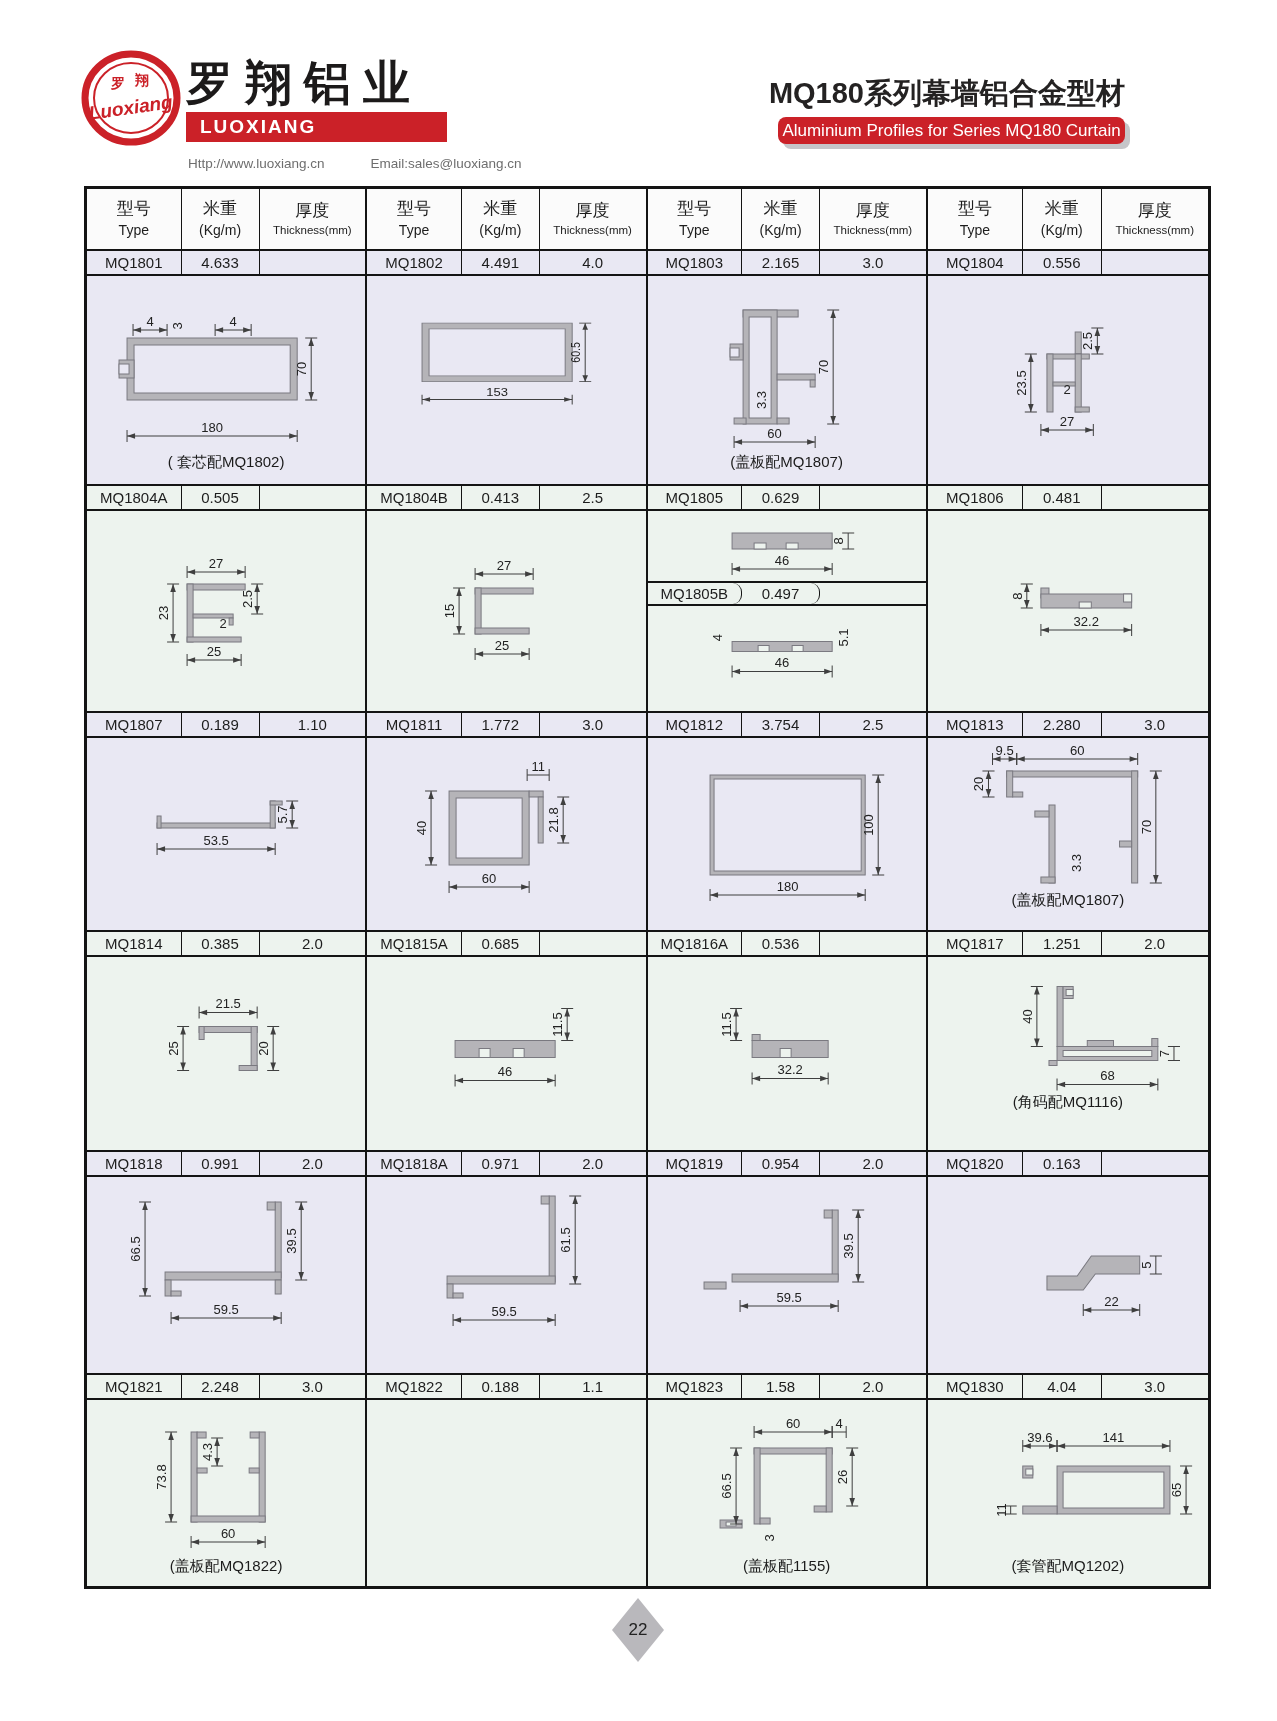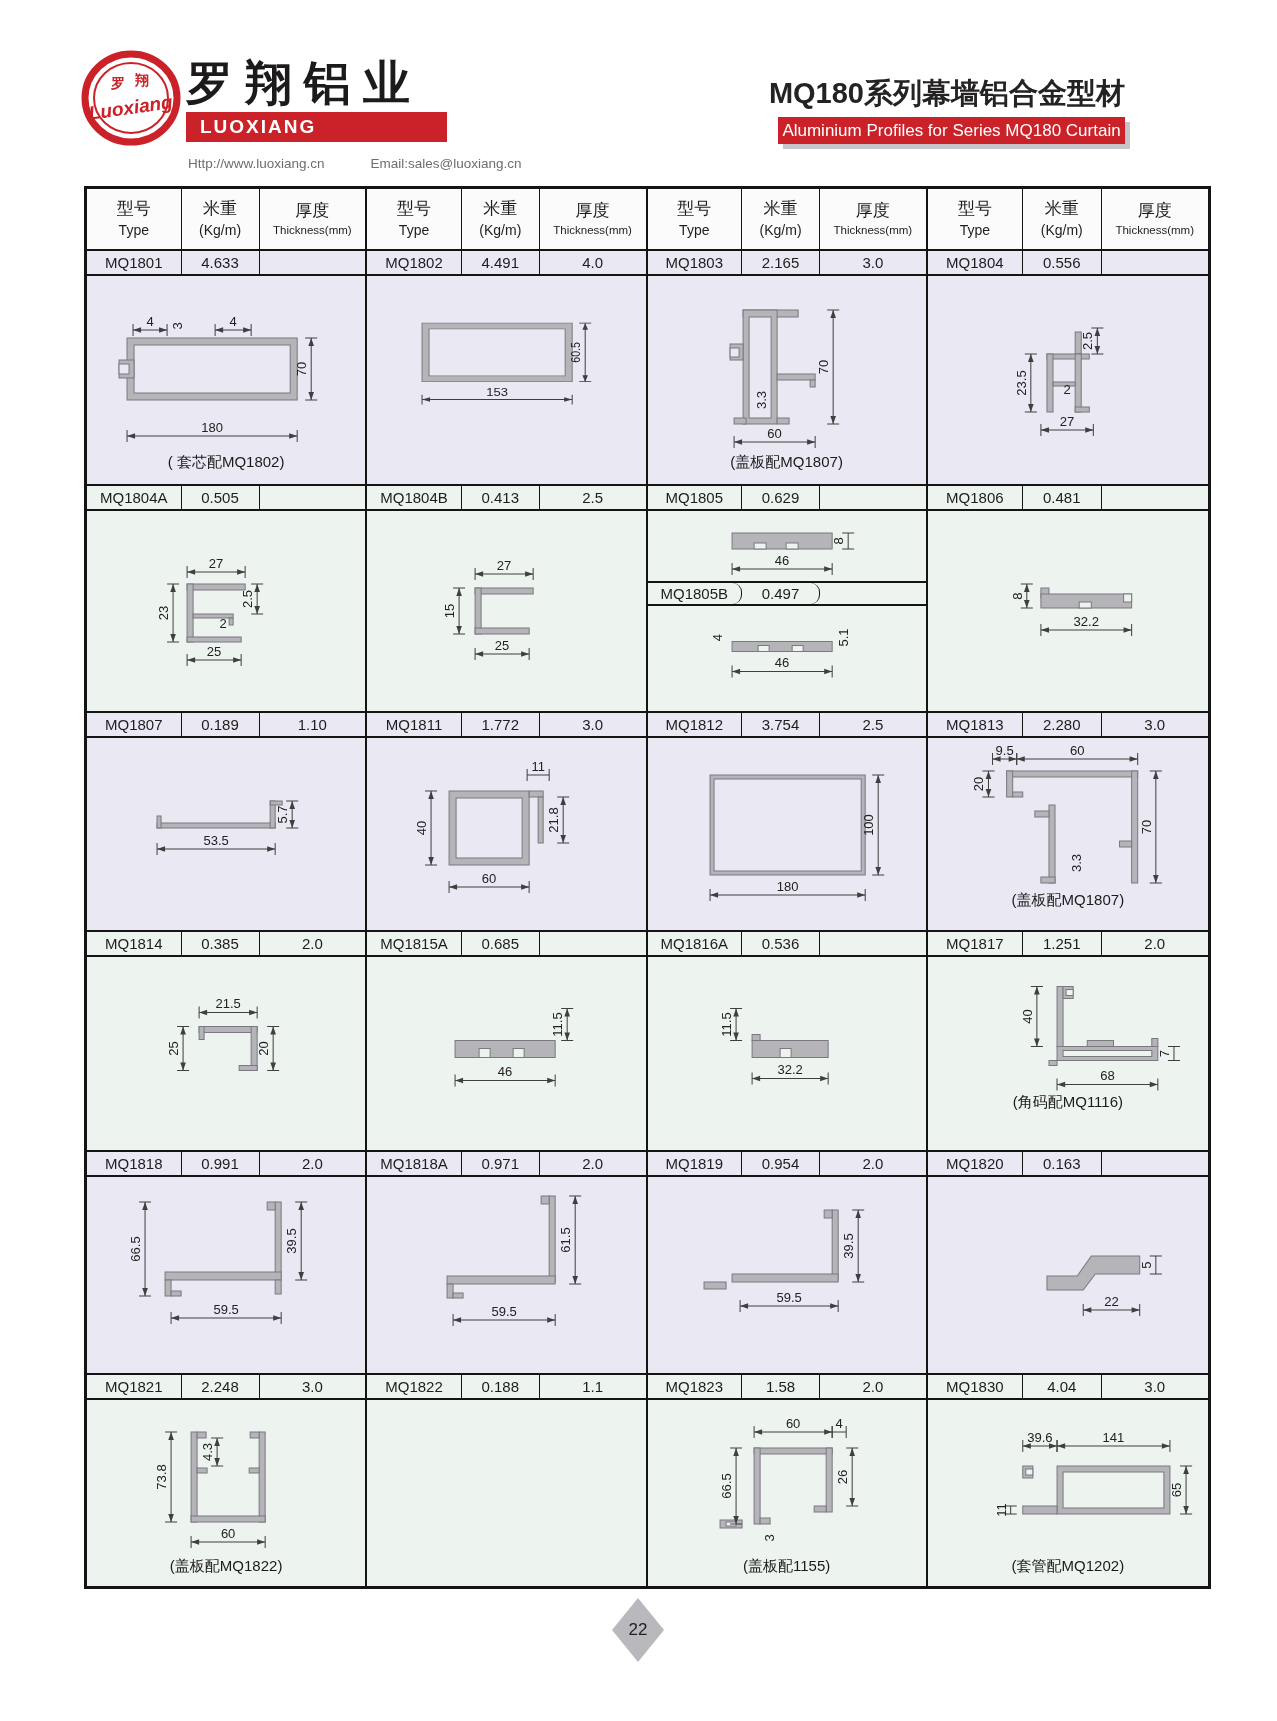--- a/index.html
+++ b/index.html
@@ -9,21 +9,21 @@
   .logo{position:absolute;left:80px;top:48px;width:102px;height:100px;}
   .brand-cn{position:absolute;left:186px;top:52px;font-size:47px;font-weight:bold;
             letter-spacing:12px;color:#1c1a1a;white-space:nowrap;}
   .brand-bar{position:absolute;left:186px;top:112px;width:247px;height:30px;background:#cb2128;
              color:#fff;font-size:19px;font-weight:bold;letter-spacing:2px;line-height:30px;padding-left:14px;}
   .contact{position:absolute;left:188px;top:156px;font-size:13.5px;color:#6e6e6e;}
   .contact span{margin-right:46px;}
   .title-cn{position:absolute;left:700px;top:74px;width:425px;text-align:right;
             font-size:29px;font-weight:bold;color:#242222;white-space:nowrap;}
   .title-bar{position:absolute;left:778px;top:117px;width:347px;height:27px;background:#cb2128;
-             color:#fff;font-size:17px;line-height:27px;text-align:center;box-shadow:5px 5px 0 #c6c5c9;}
+             color:#fff;font-size:17px;line-height:27px;text-align:center;box-shadow:5px 5px 0 #c6c5c9;border-radius:8px;}
   
   .tbl{position:absolute;left:84px;top:186px;width:1121px;border:3px solid #141414;background:#0ea5e9;}
   .hdr-row{display:grid;grid-template-columns:repeat(4,1fr);height:60px;background:#fbfbfb;
            border-bottom:2px solid #141414;}
   .hdr-col{display:grid;grid-template-columns:34% 28% 38%;border-right:2px solid #141414;}
   .hdr-col:last-child{border-right:none;}
   .hc{border-right:1px solid #141414;display:flex;flex-direction:column;justify-content:center;
       text-align:center;line-height:1.35;}
   .hc:last-child{border-right:none;}
   .hc .cn{font-size:17px;}

